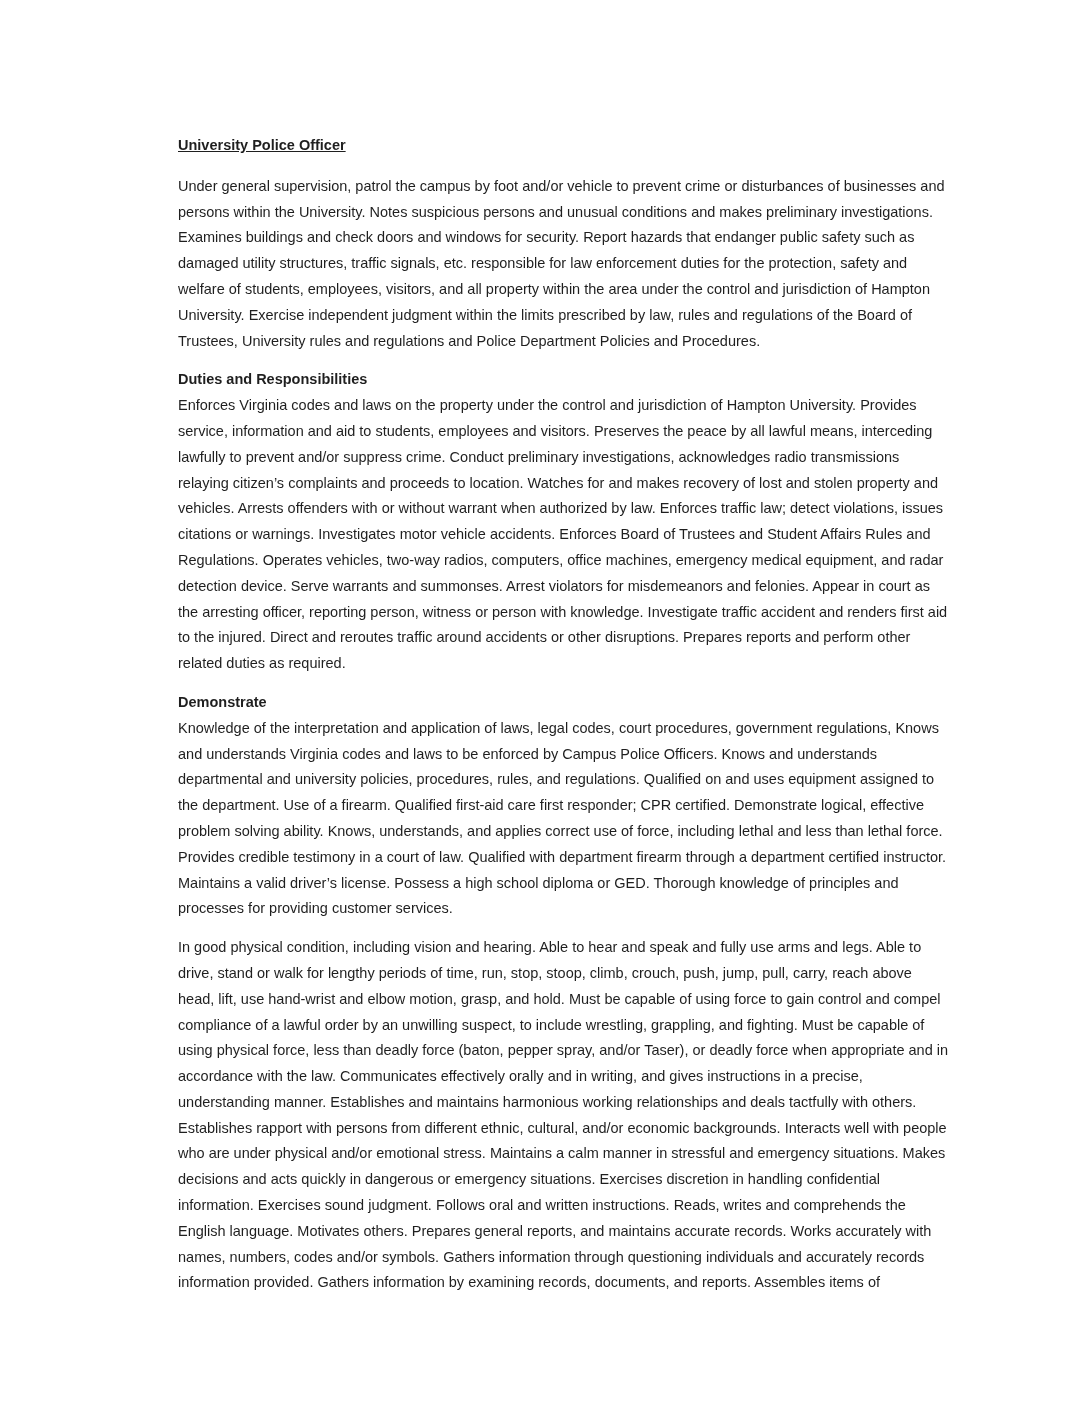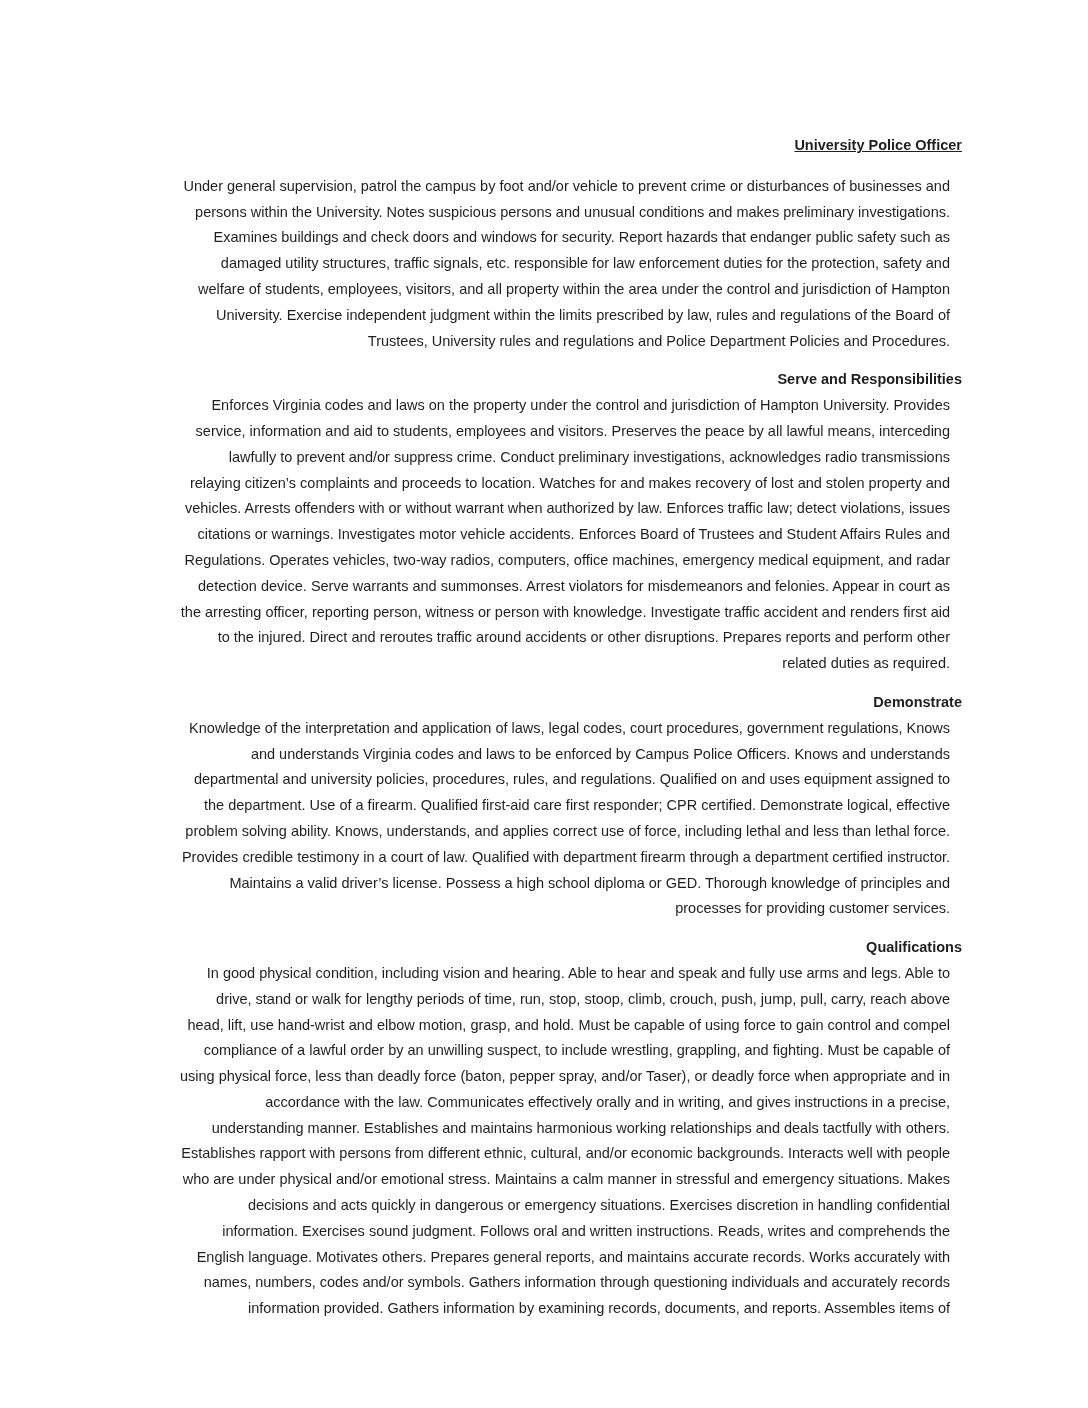--- a/index.html
+++ b/index.html
@@ -1,15 +1,15 @@
 <!DOCTYPE html>
 <html><head>
 <meta charset="utf-8">
 <style>
-  * { margin: 0; padding: 0; box-sizing: border-box; text-align: right; }
+  * { margin: 0; padding: 0; box-sizing: border-box; }
   html, body {
     background: #ffffff;
     font-family: "Liberation Sans", "DejaVu Sans", sans-serif;
   }
   .page {
     position: relative;
     width: 1088px;
     height: 1408px;
     background: #ffffff;
     overflow: hidden;
@@ -49,28 +49,27 @@
 <body>
 
 <div class="page">
   <div class="content">
 
     <h1 class="doc-title">University Police Officer</h1>
 
     <p class="para">Under general supervision, patrol the campus by foot and/or vehicle to prevent crime or disturbances of businesses and persons within the University. Notes suspicious persons and unusual conditions and makes preliminary investigations. Examines buildings and check doors and windows for security. Report hazards that endanger public safety such as damaged utility structures, traffic signals, etc. responsible for law enforcement duties for the protection, safety and welfare of students, employees, visitors, and all property within the area under the control and jurisdiction of Hampton University. Exercise independent judgment within the limits prescribed by law, rules and regulations of the Board of Trustees, University rules and regulations and Police Department Policies and Procedures.</p>
 
     <section>
-      <h2 class="heading">Serve and Responsibilities</h2>
+      <h2 class="heading">Duties and Responsibilities</h2>
       <p class="para">Enforces Virginia codes and laws on the property under the control and jurisdiction of Hampton University. Provides service, information and aid to students, employees and visitors. Preserves the peace by all lawful means, interceding lawfully to prevent and/or suppress crime. Conduct preliminary investigations, acknowledges radio transmissions relaying citizen’s complaints and proceeds to location. Watches for and makes recovery of lost and stolen property and vehicles. Arrests offenders with or without warrant when authorized by law. Enforces traffic law; detect violations, issues citations or warnings. Investigates motor vehicle accidents. Enforces Board of Trustees and Student Affairs Rules and Regulations. Operates vehicles, two-way radios, computers, office machines, emergency medical equipment, and radar detection device. Serve warrants and summonses. Arrest violators for misdemeanors and felonies. Appear in court as the arresting officer, reporting person, witness or person with knowledge. Investigate traffic accident and renders first aid to the injured. Direct and reroutes traffic around accidents or other disruptions. Prepares reports and perform other related duties as required.</p>
     </section>
 
     <section>
       <h2 class="heading">Demonstrate</h2>
       <p class="para">Knowledge of the interpretation and application of laws, legal codes, court procedures, government regulations, Knows and understands Virginia codes and laws to be enforced by Campus Police Officers. Knows and understands departmental and university policies, procedures, rules, and regulations. Qualified on and uses equipment assigned to the department. Use of a firearm. Qualified first-aid care first responder; CPR certified. Demonstrate logical, effective problem solving ability. Knows, understands, and applies correct use of force, including lethal and less than lethal force. Provides credible testimony in a court of law. Qualified with department firearm through a department certified instructor. Maintains a valid driver’s license. Possess a high school diploma or GED. Thorough knowledge of principles and processes for providing customer services.</p>
     </section>
 
     <section>
-      <h2 class="heading">Qualifications</h2>
       <p class="para">In good physical condition, including vision and hearing. Able to hear and speak and fully use arms and legs. Able to drive, stand or walk for lengthy periods of time, run, stop, stoop, climb, crouch, push, jump, pull, carry, reach above head, lift, use hand-wrist and elbow motion, grasp, and hold. Must be capable of using force to gain control and compel compliance of a lawful order by an unwilling suspect, to include wrestling, grappling, and fighting. Must be capable of using physical force, less than deadly force (baton, pepper spray, and/or Taser), or deadly force when appropriate and in accordance with the law. Communicates effectively orally and in writing, and gives instructions in a precise, understanding manner. Establishes and maintains harmonious working relationships and deals tactfully with others. Establishes rapport with persons from different ethnic, cultural, and/or economic backgrounds. Interacts well with people who are under physical and/or emotional stress. Maintains a calm manner in stressful and emergency situations. Makes decisions and acts quickly in dangerous or emergency situations. Exercises discretion in handling confidential information. Exercises sound judgment. Follows oral and written instructions. Reads, writes and comprehends the English language. Motivates others. Prepares general reports, and maintains accurate records. Works accurately with names, numbers, codes and/or symbols. Gathers information through questioning individuals and accurately records information provided. Gathers information by examining records, documents, and reports. Assembles items of</p>
     </section>
 
   </div>
 </div>
 
 </body></html>

